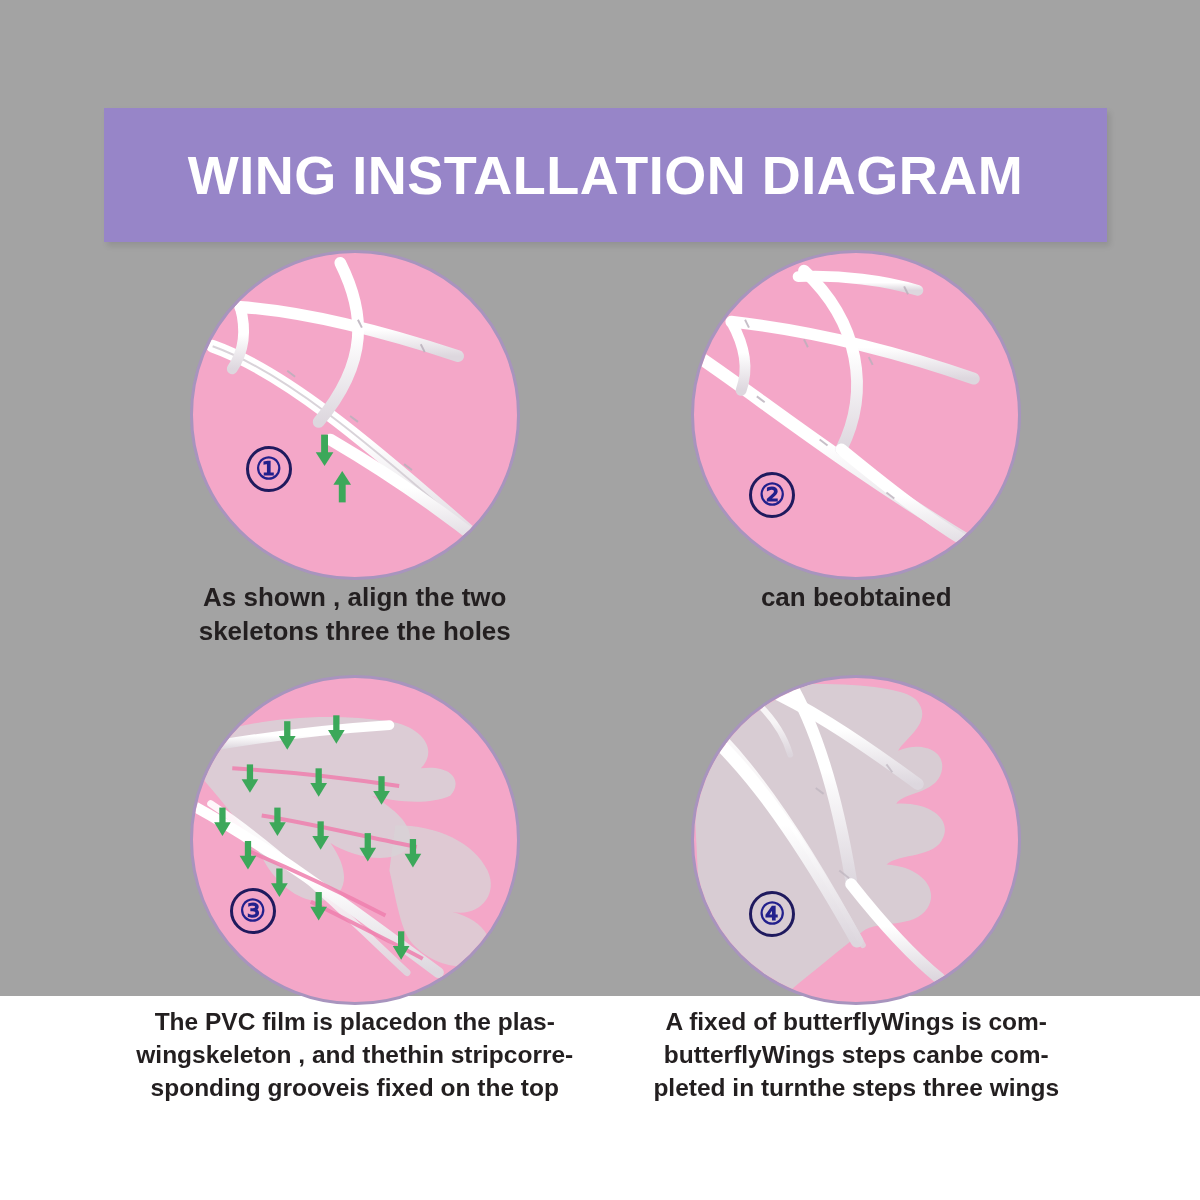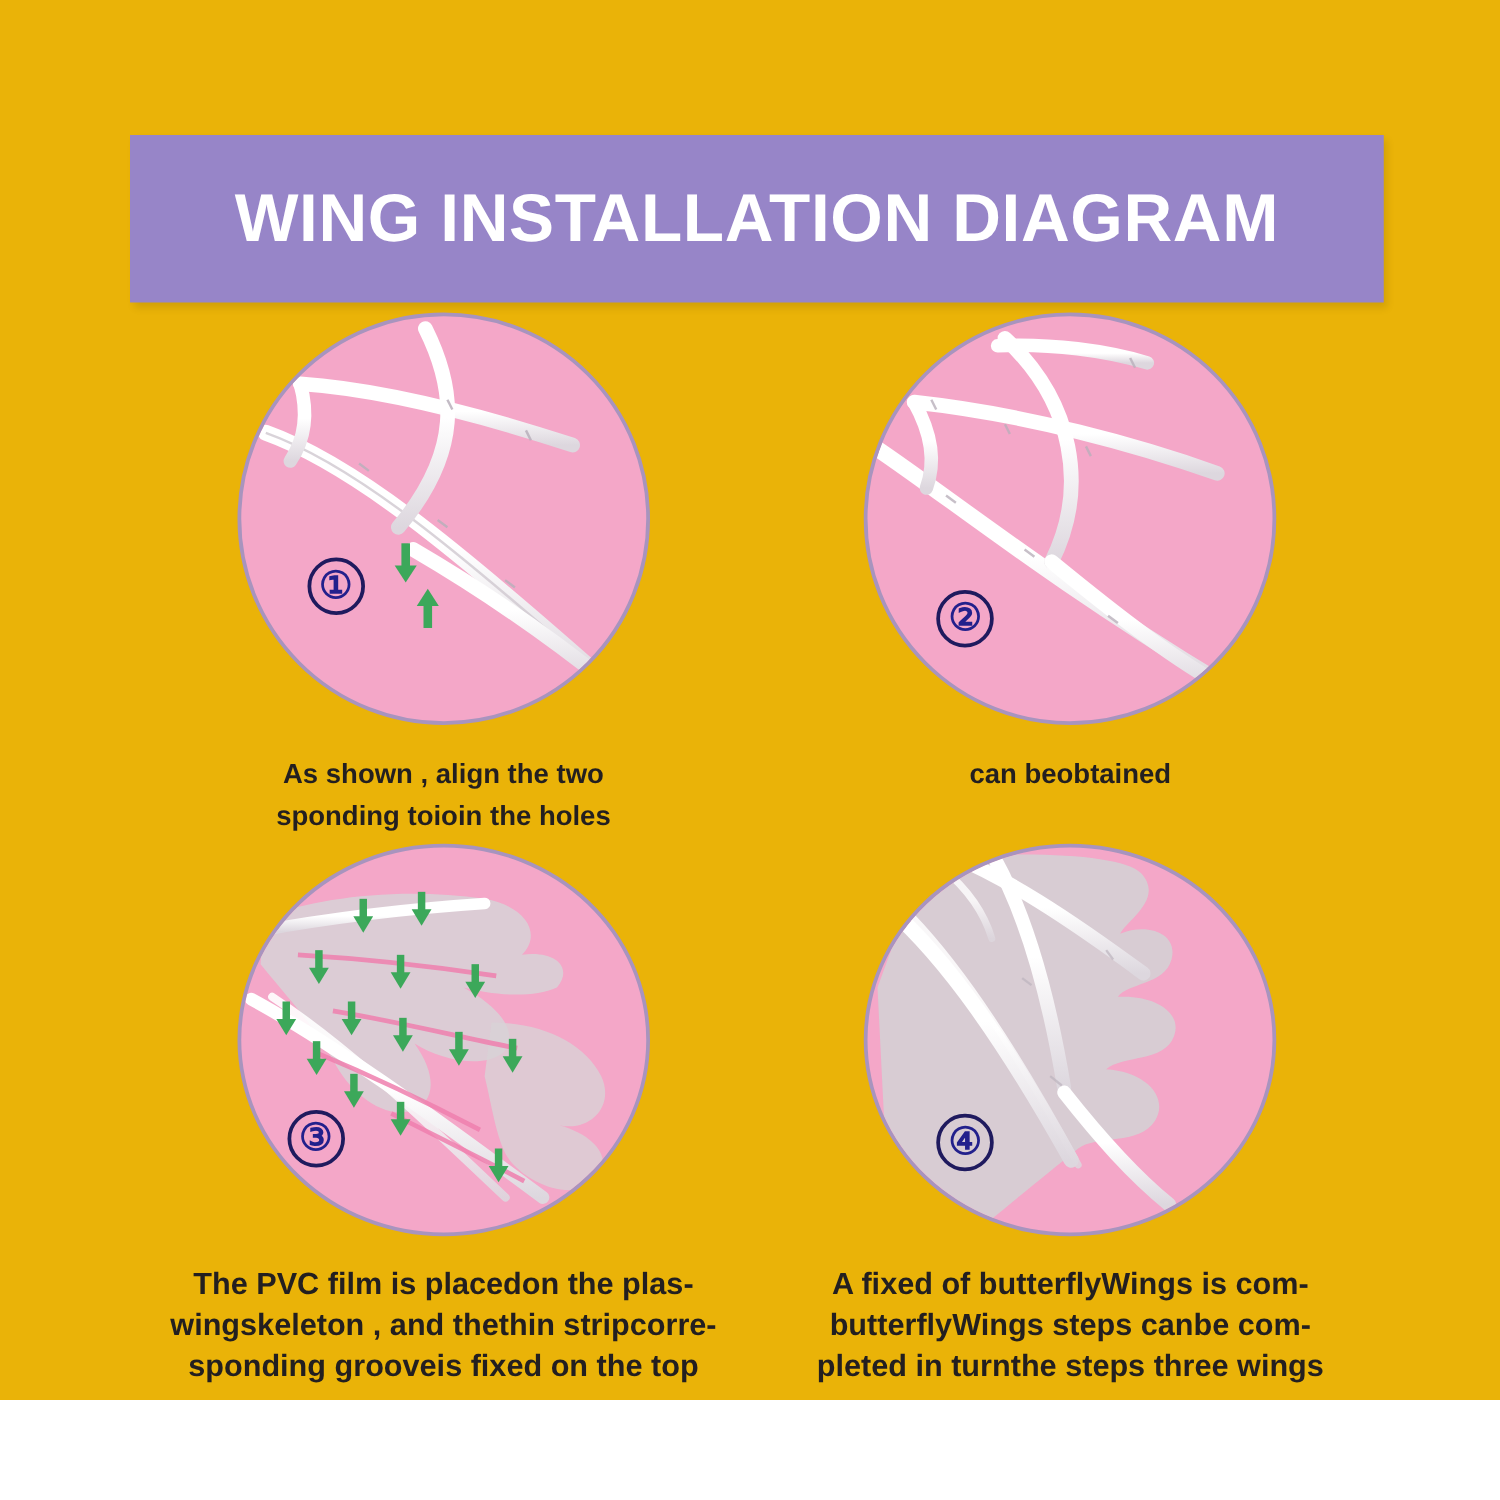--- a/index.html
+++ b/index.html
@@ -10,22 +10,22 @@
   body {
     width: 1200px;
     height: 1200px;
     font-family: "Liberation Sans", sans-serif;
     overflow: hidden;
   }
 
   .page {
     position: relative;
     width: 1200px;
-    height: 1120px;
-    background: #eab308;
+    height: 996px;
+    background: #a3a3a3;
   }
 
   
   .header-bar {
     position: absolute;
     left: 104px;
     top: 108px;
     width: 1003px;
     height: 134px;
     background: #9785c8;
@@ -112,26 +112,25 @@
     z-index: 5;
     box-sizing: border-box;
   }
   .badge-1 { left: 56px;  top: 196px; }
   .badge-2 { left: 58px;  top: 222px; }
   .badge-3 { left: 40px;  top: 213px; }
   .badge-4 { left: 58px;  top: 216px; }
 
   
   .caption {
-    margin-top: 22px;
     text-align: center;
     color: #231f20;
     font-family: "Liberation Sans", sans-serif;
     font-weight: bold;
-    font-size: 22px;
+    font-size: 26px;
     line-height: 34px;
     max-width: 470px;
   }
   .caption .cline { display: block; white-space: nowrap; }
 
   .step-3 .caption, .step-4 .caption {
     font-size: 24.5px;
     line-height: 33px;
   }
 </style>
@@ -188,21 +187,21 @@
                   <polygon points="-9,16 9,16 0,2"></polygon>
                 </g>
               </g>
             </svg>
           </div>
         </div>
         <div class="badge badge-1">①</div>
       </div>
       <div class="caption">
         <span class="cline">As shown , align the two</span>
-        <span class="cline">sponding toioin the holes</span>
+        <span class="cline">skeletons three the holes</span>
       </div>
     </div>
 
     <div class="step step-2">
       <div class="circle-wrap">
         <div class="circle">
           <div class="circle-inner">
             <svg class="scene" viewBox="0 0 330 330">
               <defs>
                 <linearGradient id="rod2" x1="0" y1="0" x2="0" y2="1">

